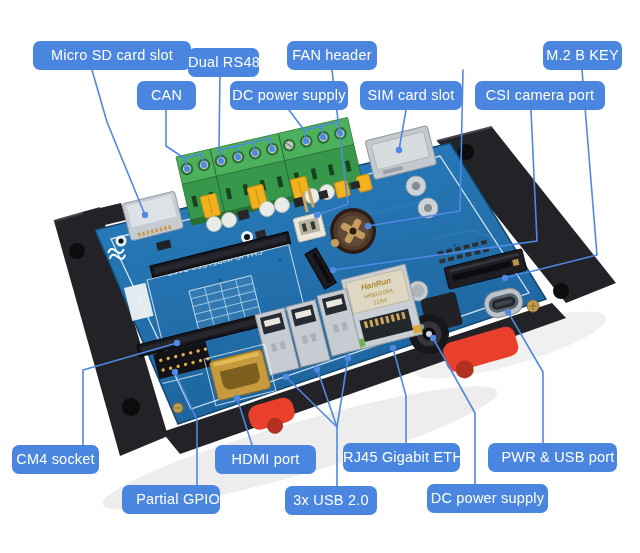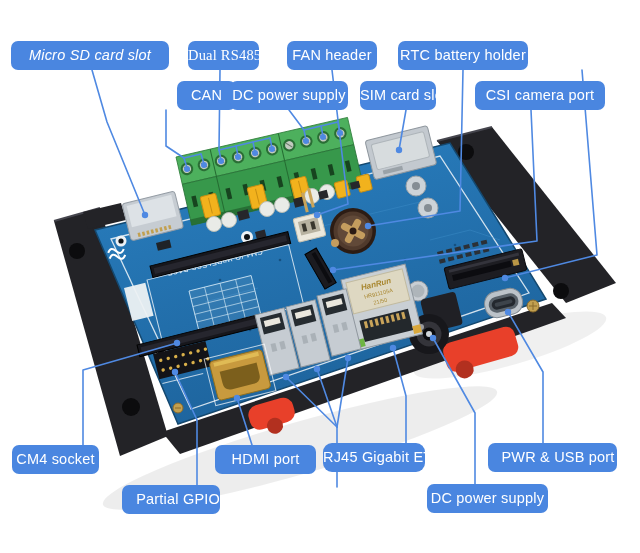--- a/index.html
+++ b/index.html
@@ -469,28 +469,29 @@
     <circle cx="237" cy="398" r="3.2"></circle>
     <circle cx="286" cy="377" r="3.2"></circle>
         <circle cx="317" cy="369" r="3.2"></circle>
         <circle cx="348" cy="358" r="3.2"></circle>
     <circle cx="393" cy="348" r="3.2"></circle>
     <circle cx="433" cy="338" r="3.2"></circle>
     <circle cx="508" cy="312" r="3.2"></circle>
   </g>
 </svg>
 
-<div class="callout" style="left:11px;top:41px;width:158px;font-style:italic;">Micro SD card slot</div>
-<div class="callout" style="left:188px;top:41px;width:71px;font-family:Liberation Serif, serif;">Dual RS485</div>
+<div class="callout" style="left:33px;top:41px;width:158px;">Micro SD card slot</div>
+<div class="callout" style="left:188px;top:48px;width:71px;">Dual RS485</div>
 <div class="callout" style="left:287px;top:41px;width:90px;">FAN header</div>
-<div class="callout" style="left:398px;top:41px;width:130px;">RTC battery holder</div>
-<div class="callout" style="left:137px;top:81px;width:59px;margin-left:40px;">CAN</div>
+<div class="callout" style="left:543px;top:41px;width:79px;">M.2 B KEY</div>
+<div class="callout" style="left:137px;top:81px;width:59px;">CAN</div>
 <div class="callout" style="left:230px;top:81px;width:118px;">DC power supply</div>
-<div class="callout" style="left:360px;top:81px;width:76px;">SIM card slot</div>
+<div class="callout" style="left:360px;top:81px;width:102px;">SIM card slot</div>
 <div class="callout" style="left:475px;top:81px;width:130px;">CSI camera port</div>
 <div class="callout" style="left:12px;top:445px;width:87px;">CM4 socket</div>
 <div class="callout" style="left:215px;top:445px;width:101px;">HDMI port</div>
-<div class="callout" style="left:323px;top:443px;width:102px;border-radius:9px;">RJ45 Gigabit ETH</div>
+<div class="callout" style="left:343px;top:443px;width:117px;">RJ45 Gigabit ETH</div>
 <div class="callout" style="left:488px;top:443px;width:129px;padding-left:11px;">PWR &amp; USB port</div>
 <div class="callout" style="left:122px;top:485px;width:98px;text-align:right;">Partial GPIO</div>
+<div class="callout" style="left:285px;top:486px;width:92px;">3x USB 2.0</div>
 <div class="callout" style="left:427px;top:484px;width:121px;">DC power supply</div>
 
 </div>
 
 </body></html>

